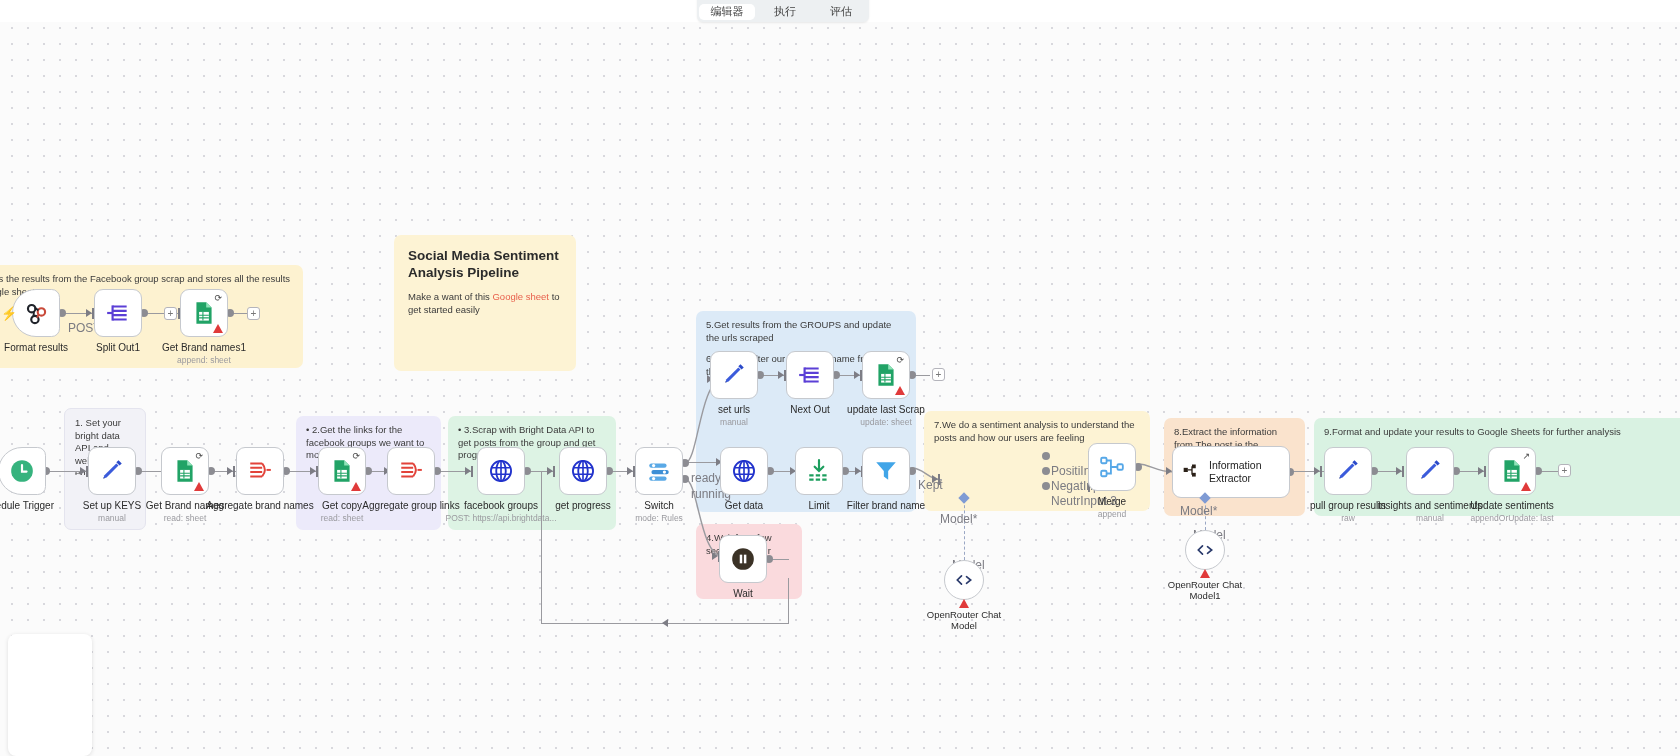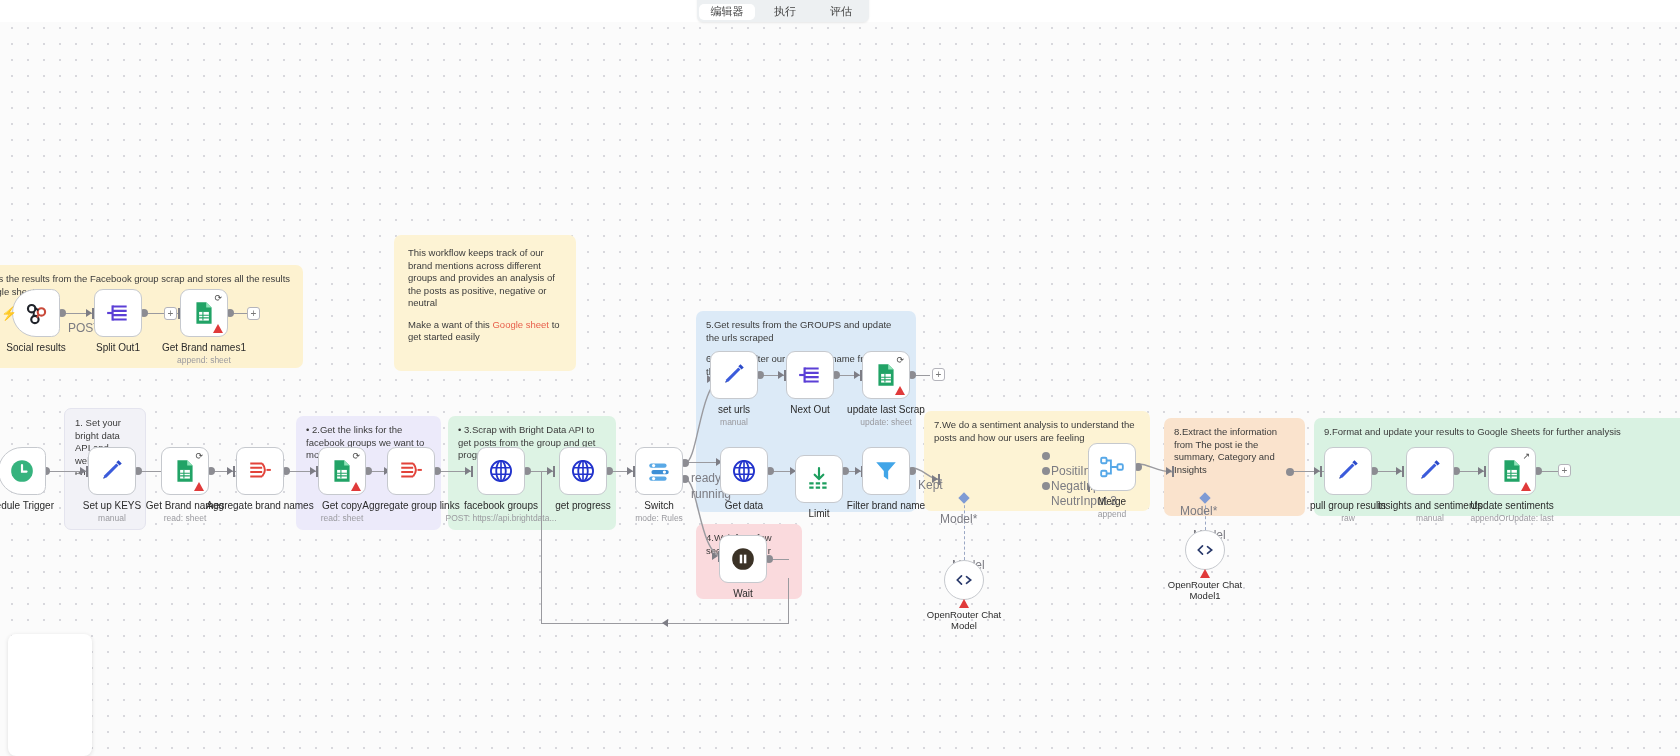--- a/index.html
+++ b/index.html
@@ -167,21 +167,21 @@
     <div class="top-tab active">编辑器</div>
     <div class="top-tab">执行</div>
     <div class="top-tab">评估</div>
   </div>
 
   <div class="sticky yellow" style="left:-42px; top:265px; width:345px; height:103px;">
     <div>receives the results from the Facebook group scrap and stores all the results to Google sheets</div>
   </div>
 
   <div class="sticky yellow2" style="left:394px; top:235px; width:182px; height:136px; padding:12px 14px;">
-    <div class="para">This workflow keeps track of our brand mentions across different groups and provides an analysis of the posts as positive, negative or neutral</div>
+    <div class="ttl">Social Media Sentiment Analysis Pipeline</div>
     <div class="para">
       <span>Make a want of this </span><a class="link" href="#">Google sheet</a><span> to get started easily</span>
     </div>
   </div>
 
   <div class="sticky grey" style="left:64px; top:408px; width:82px; height:122px;">
     <div style="overflow:hidden;max-height:58px">1. Set your bright data API and webhook endpoint to receive the res</div>
   </div>
 
   <div class="sticky purple" style="left:296px; top:416px; width:145px; height:114px;">
@@ -222,21 +222,21 @@
   <div class="node trigger" style="left:12px; top:289px;">
     <span class="bolt">⚡</span>
     <svg class="ic" viewBox="0 0 24 24">
       <circle cx="8" cy="8" r="3.4" fill="none" stroke="#20232a" stroke-width="2"></circle>
       <circle cx="17" cy="11" r="3.4" fill="none" stroke="#c94a3a" stroke-width="2"></circle>
       <circle cx="11" cy="18" r="3.4" fill="none" stroke="#20232a" stroke-width="2"></circle>
       <path d="M10 10.6 L9.8 15" stroke="#20232a" stroke-width="1.8" fill="none"></path>
       <path d="M11 7.2 L14.2 9.6" stroke="#20232a" stroke-width="1.8" fill="none"></path>
       <path d="M14.3 13 L13.1 16.4" stroke="#c94a3a" stroke-width="1.8" fill="none"></path>
     </svg>
-    <span class="nlabel">Social results</span>
+    <span class="nlabel">Format results</span>
   </div>
 
   <div class="node" style="left:94px; top:289px;">
     <svg class="ic" viewBox="0 0 24 24">
       <path d="M2 12 H7" stroke="#5b3fd6" stroke-width="2" fill="none"></path>
       <path d="M7 5 V19" stroke="#5b3fd6" stroke-width="2" fill="none"></path>
       <path d="M7 6 H20 M7 10 H20 M7 14 H20 M7 18 H20" stroke="#5b3fd6" stroke-width="2" fill="none"></path>
     </svg>
     <span class="nlabel">Split Out1</span>
   </div>
@@ -463,21 +463,21 @@
       <ellipse cx="12" cy="12" rx="4.4" ry="9.3" fill="none" stroke="#2233cc" stroke-width="1.7"></ellipse>
       <path d="M3 9 H21 M3 15 H21 M12 2.7 V21.3" stroke="#2233cc" stroke-width="1.5"></path>
     </svg>
     <span class="nlabel">Get data</span>
   </div>
   <div class="edge" style="left:768px; top:471px; width:30px;"></div>
   <div class="dot" style="left:766px; top:467px;"></div>
   <div class="arrbar" style="left:796px; top:466px;"></div>
   <div class="arrow" style="left:790px; top:467px;"></div>
 
-  <div class="node" style="left:795px; top:447px;margin-top:8px;">
+  <div class="node" style="left:795px; top:447px;">
     <svg class="ic" viewBox="0 0 24 24">
       <path d="M12 2 V11 M8 8 L12 12 L16 8" stroke="#1d9e5e" stroke-width="2" fill="none" stroke-linecap="round"></path>
       <path d="M3 16 H7 M9 16 H13 M15 16 H19 M3 20 H7 M9 20 H13 M15 20 H19" stroke="#1d9e5e" stroke-width="2"></path>
     </svg>
     <span class="nlabel">Limit</span>
   </div>
   <div class="edge" style="left:843px; top:471px; width:20px;"></div>
   <div class="dot" style="left:841px; top:467px;"></div>
   <div class="arrbar" style="left:861px; top:466px;"></div>
   <div class="arrow" style="left:855px; top:467px;"></div>
@@ -530,20 +530,29 @@
     <span class="nlabel">Merge</span>
     <span class="nsub">append</span>
   </div>
   <div class="dot" style="left:1134px; top:463px;"></div>
   <svg style="position:absolute; left:1136px; top:460px; width:40px; height:22px; z-index:3;">
     <path d="M2 4 C 14 4, 20 12, 38 12" stroke="#9a9a9f" stroke-width="1.4" fill="none"></path>
   </svg>
   <div class="arrbar" style="left:1172px; top:466px;"></div>
   <div class="arrow" style="left:1166px; top:467px;"></div>
 
+  <div class="node wide xl" style="left:1172px; top:446px;">
+    <svg class="ic-sm" viewBox="0 0 24 24" style="flex:0 0 auto">
+      <rect x="2" y="7" width="5" height="5" fill="#2b2118"></rect>
+      <rect x="12" y="3" width="4.5" height="4.5" fill="#2b2118"></rect>
+      <rect x="12" y="13" width="4.5" height="4.5" fill="#2b2118"></rect>
+      <path d="M7 9.5 H12 M12 5.2 V15.2" stroke="#2b2118" stroke-width="1.6" fill="none"></path>
+    </svg>
+    <span class="wlabel">Information Extractor</span>
+  </div>
   <div class="dot" style="left:1286px; top:468px;"></div>
   <div class="diamond" style="left:1201px; top:494px;"></div>
   <span class="elabel" style="left:1180px; top:492px;">Model*</span>
   <div class="dashline" style="left:1205px; top:500px; height:30px;"></div>
   <span class="elabel" style="left:1193px; top:516px;">Model</span>
 
   <div class="node round" style="left:1185px; top:530px;">
     <svg class="ic-sm" viewBox="0 0 24 24">
       <path d="M9 7 L4 12 L9 17" stroke="#2a3a6b" stroke-width="2" fill="none" stroke-linecap="round"></path>
       <path d="M15 8 L20 12 L15 16" stroke="#2a3a6b" stroke-width="2" fill="none" stroke-linecap="round"></path>

